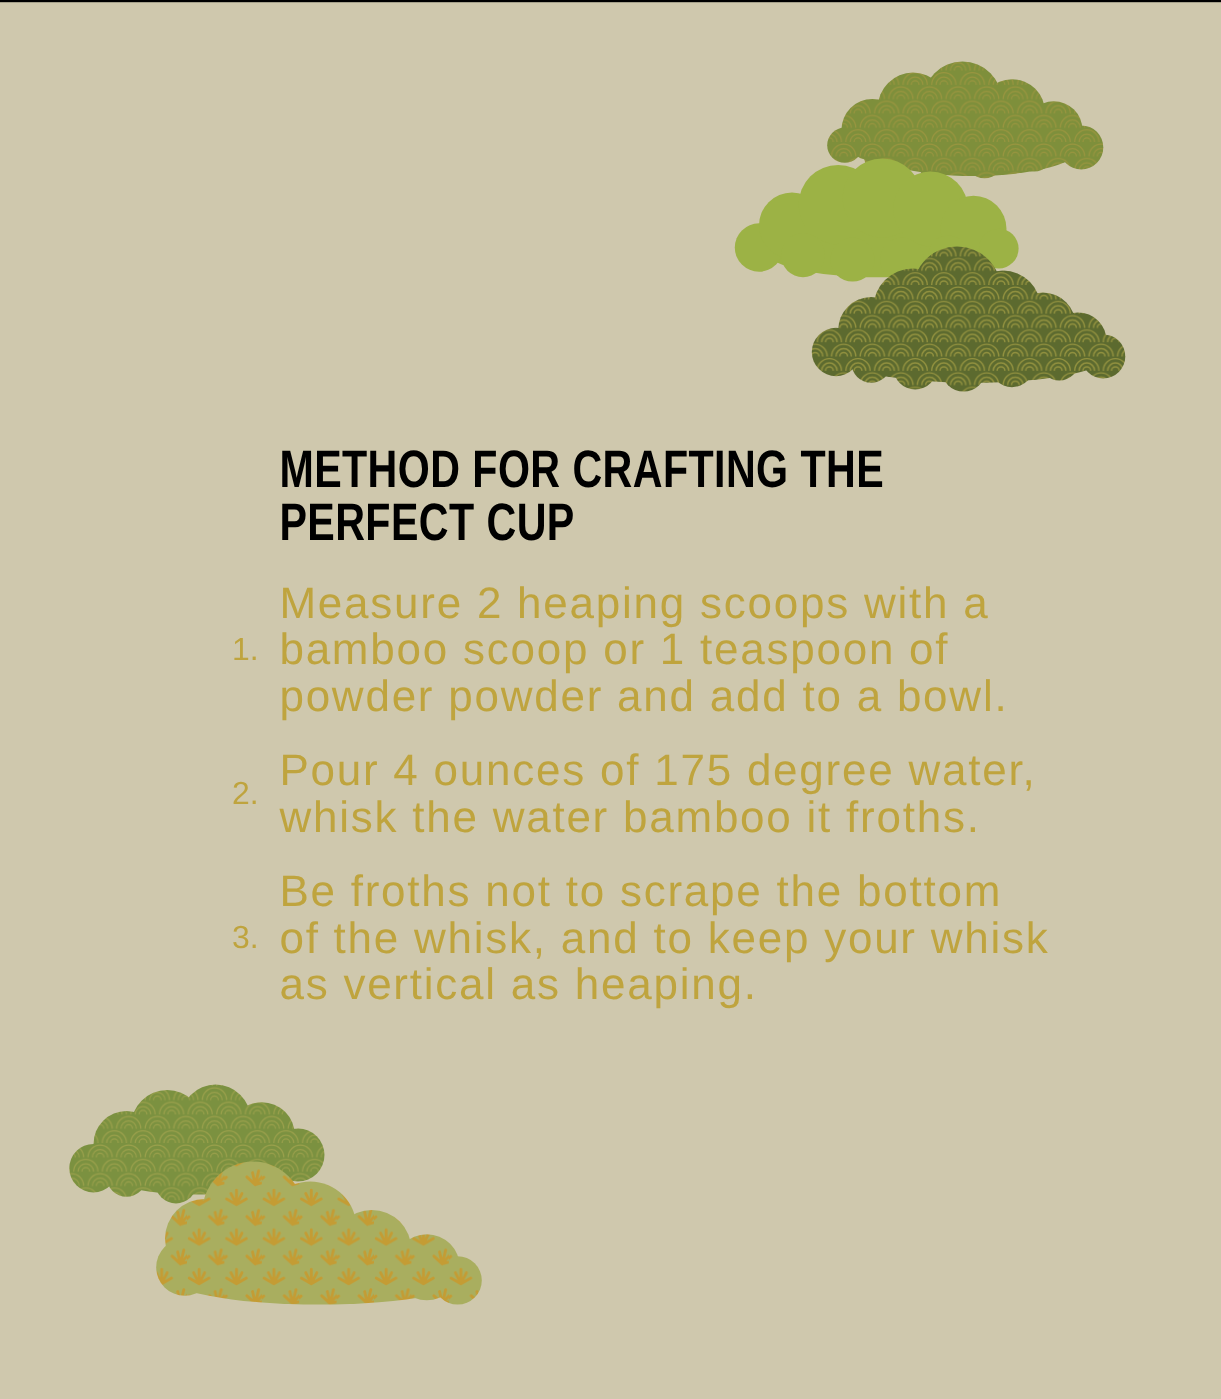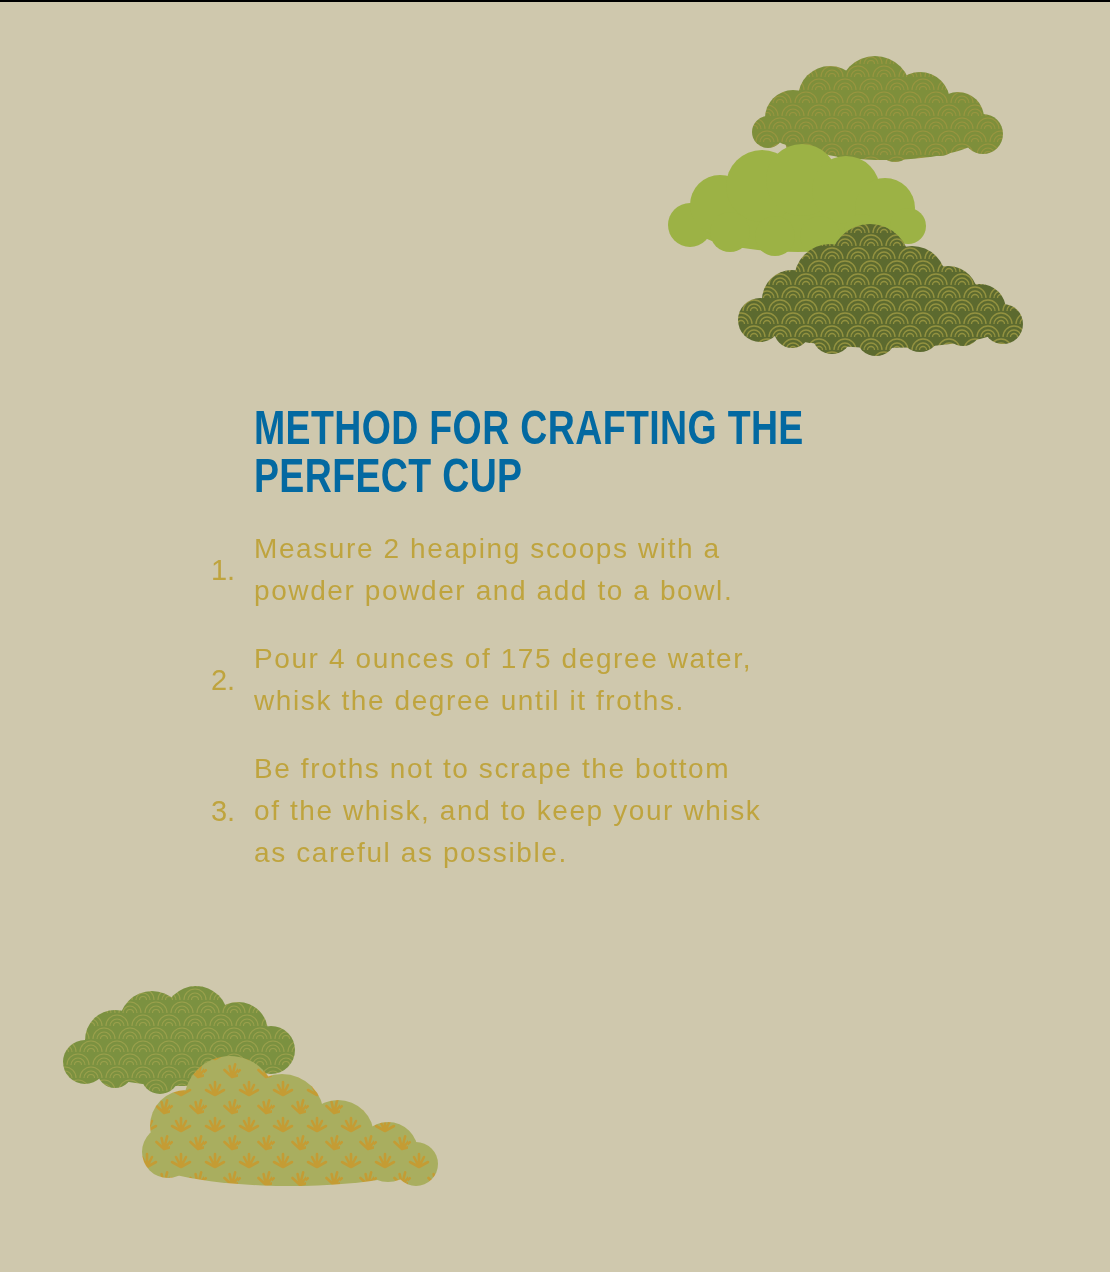--- a/index.html
+++ b/index.html
@@ -27,21 +27,21 @@
     position: absolute;
     left: 204px;
     top: 404px;
     width: 700px;
     z-index: 1;
     color: #bfa43e;
   }
   .heading {
     margin: 0 0 28px 0;
     padding-left: 50px;
-    color: #0369a1;
+    color: #000000;
     font-weight: 800;
   }
   .heading .hl {
     display: block;
     font-size: 48px;
     line-height: 48px;
     letter-spacing: 0.5px;
     white-space: nowrap;
     transform: scaleX(0.78);
     transform-origin: left center;
@@ -59,21 +59,21 @@
     flex: 0 0 38px;
     width: 38px;
     text-align: center;
     margin-right: 12px;
     font-size: 29px;
     line-height: 42px;
   }
   .lines { display: block; }
   .line {
     display: block;
-    font-size: 28px;
+    font-size: 40px;
     line-height: 42px;
     letter-spacing: 1.6px;
     white-space: nowrap;
   }
 </style>
 </head>
 <body>
 
 <div class="top-border"></div>
 
@@ -188,32 +188,33 @@
 <div class="content">
   <h1 class="heading">
     <span class="hl">METHOD FOR CRAFTING THE</span>
     <span class="hl">PERFECT CUP</span>
   </h1>
   <ol class="steps">
     <li class="step">
       <span class="num">1.</span>
       <span class="lines">
         <span class="line">Measure 2 heaping scoops with a</span>
+        <span class="line">bamboo scoop or 1 teaspoon of</span>
         <span class="line">powder powder and add to a bowl.</span>
       </span>
     </li>
     <li class="step">
       <span class="num">2.</span>
       <span class="lines">
         <span class="line">Pour 4 ounces of 175 degree water,</span>
-        <span class="line">whisk the degree until it froths.</span>
+        <span class="line">whisk the water bamboo it froths.</span>
       </span>
     </li>
     <li class="step">
       <span class="num">3.</span>
       <span class="lines">
         <span class="line">Be froths not to scrape the bottom</span>
         <span class="line">of the whisk, and to keep your whisk</span>
-        <span class="line">as careful as possible.</span>
+        <span class="line">as vertical as heaping.</span>
       </span>
     </li>
   </ol>
 </div>
 
 </body></html>

